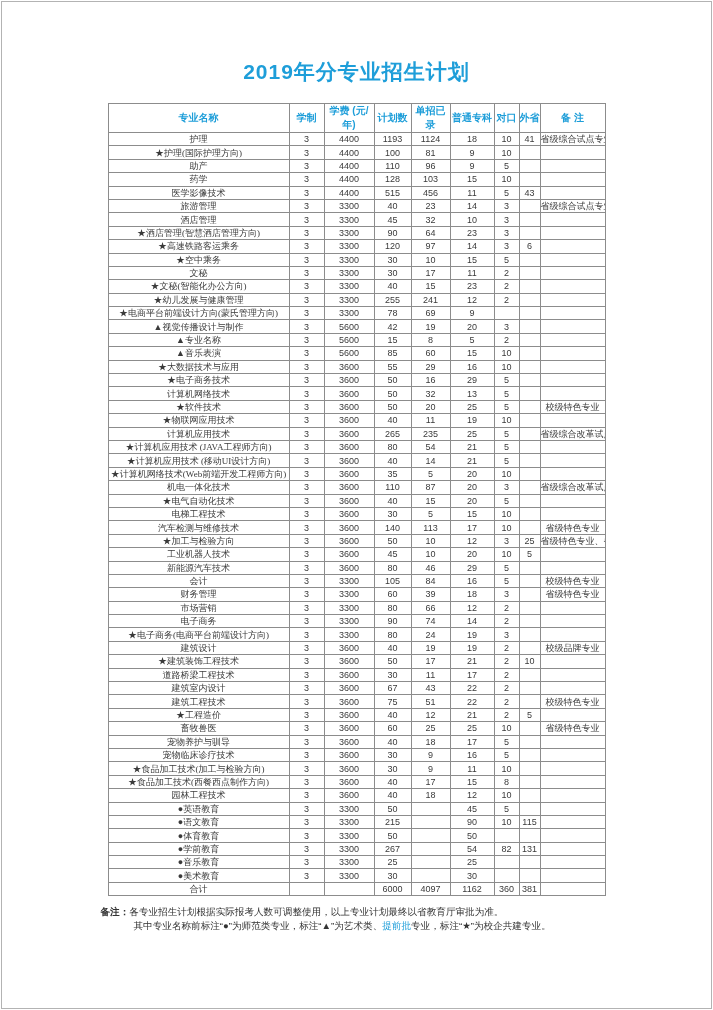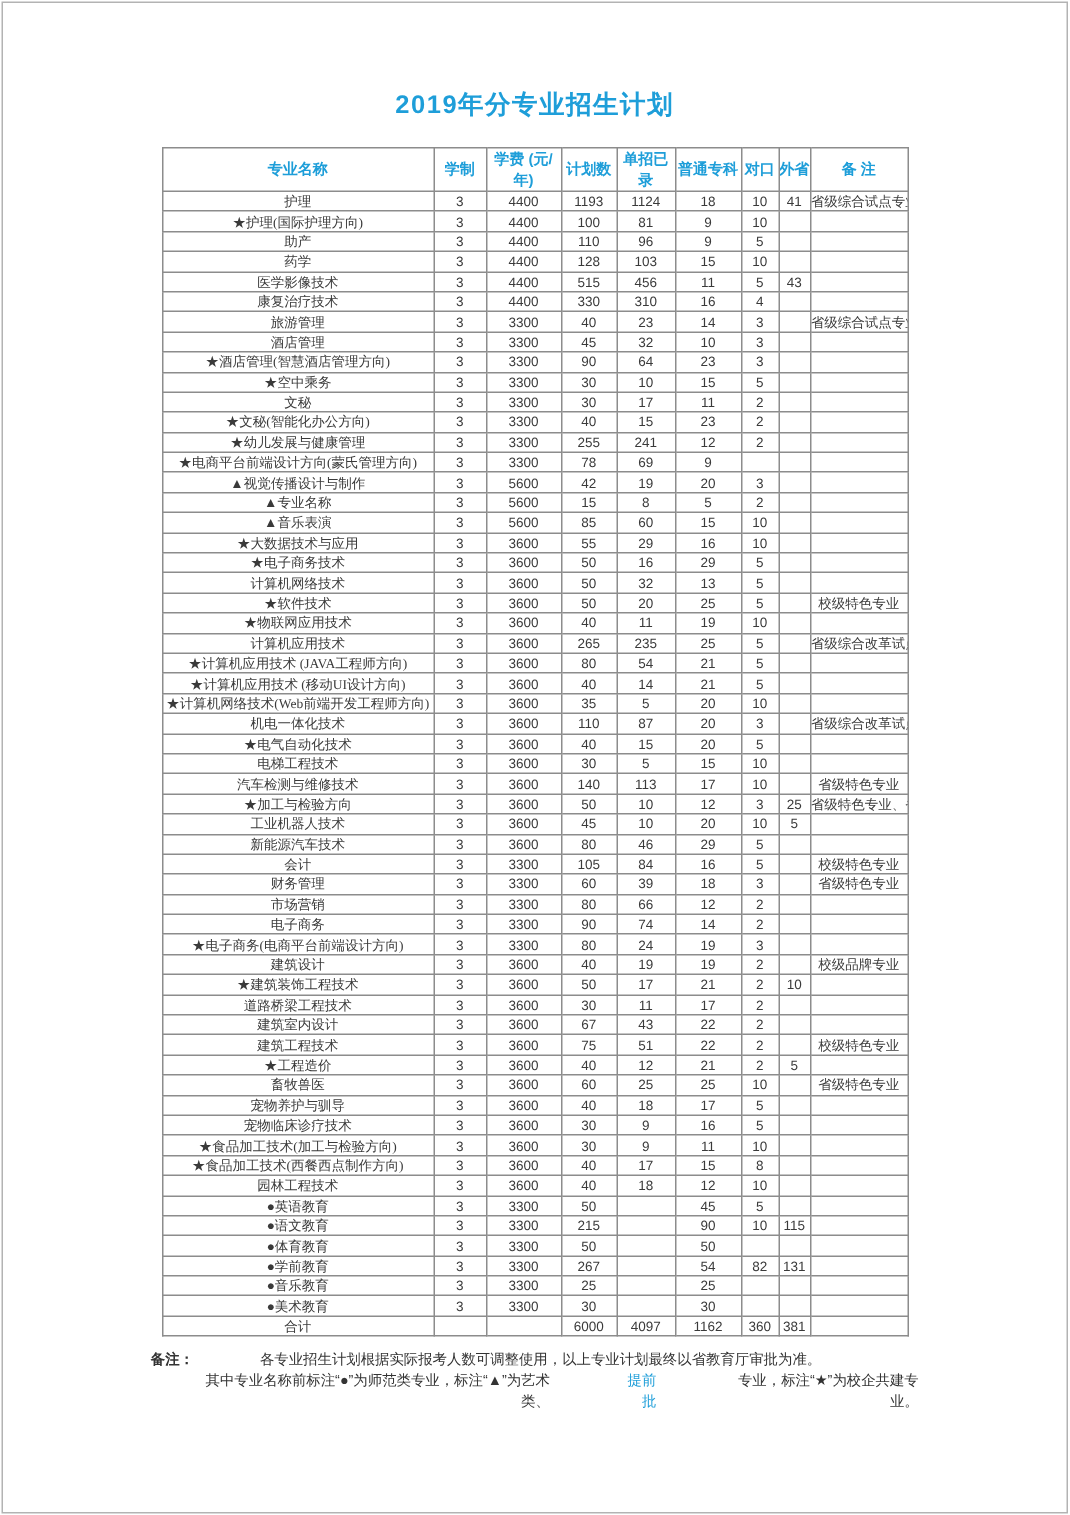--- a/index.html
+++ b/index.html
@@ -15,21 +15,21 @@
   .page-frame {
     position: absolute;
     inset: 1px;
     border: 1px solid #b3b3b3;
     pointer-events: none;
   }
   .doc-title {
     padding-top: 58px;
     text-align: center;
     color: #1e9ed9;
-    font-size: 17px;
+    font-size: 21px;
     font-weight: bold;
     letter-spacing: 1px;
   }
   table.enroll {
     width: 497px;
     margin: 17px auto 0 auto;
     border-collapse: collapse;
     table-layout: fixed;
   }
   table.enroll th, table.enroll td {
@@ -71,21 +71,21 @@
   .col-ctp    { width: 25px; }
   .col-prov   { width: 21px; }
   .col-remark { width: 65px; }
   .notes {
     width: 512px;
     margin: 9px auto 0 auto;
     font-size: 9.6px;
     color: #333333;
     line-height: 14px;
   }
-  .note-line { display: flex; gap: 44px; }
+  .note-line { display: flex; }
   .note-label { font-weight: bold; white-space: nowrap; }
   .note-indent { padding-left: 33px; text-align: right; }
   .hl-blue { color: #1e9ed9; }
 </style>
 </head>
 <body>
 
 <div class="page-frame"></div>
 
 <div class="doc-title">2019年分专业招生计划</div>
@@ -165,31 +165,20 @@
         <td>3</td>
         <td>4400</td>
         <td>515</td>
         <td>456</td>
         <td>11</td>
         <td>5</td>
         <td>43</td>
         <td class="remark-cell"></td>
       </tr>
       <tr>
-        <td class="name-cell">康复治疗技术</td>
-        <td>3</td>
-        <td>4400</td>
-        <td>330</td>
-        <td>310</td>
-        <td>16</td>
-        <td>4</td>
-        <td></td>
-        <td class="remark-cell"></td>
-      </tr>
-      <tr>
         <td class="name-cell">旅游管理</td>
         <td>3</td>
         <td>3300</td>
         <td>40</td>
         <td>23</td>
         <td>14</td>
         <td>3</td>
         <td></td>
         <td class="remark-cell">省级综合试点专业 校级品牌专业</td>
       </tr>
@@ -206,20 +195,31 @@
       </tr>
       <tr>
         <td class="name-cell">★酒店管理(智慧酒店管理方向)</td>
         <td>3</td>
         <td>3300</td>
         <td>90</td>
         <td>64</td>
         <td>23</td>
         <td>3</td>
         <td></td>
+        <td class="remark-cell"></td>
+      </tr>
+      <tr>
+        <td class="name-cell">★高速铁路客运乘务</td>
+        <td>3</td>
+        <td>3300</td>
+        <td>120</td>
+        <td>97</td>
+        <td>14</td>
+        <td>3</td>
+        <td>6</td>
         <td class="remark-cell"></td>
       </tr>
       <tr>
         <td class="name-cell">★空中乘务</td>
         <td>3</td>
         <td>3300</td>
         <td>30</td>
         <td>10</td>
         <td>15</td>
         <td>5</td>

